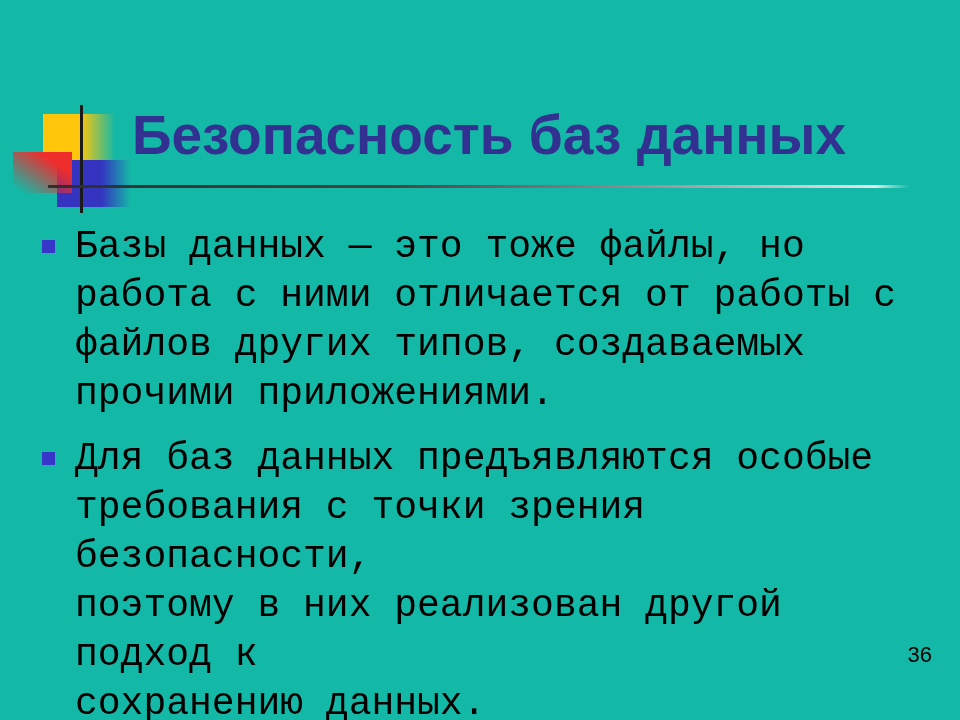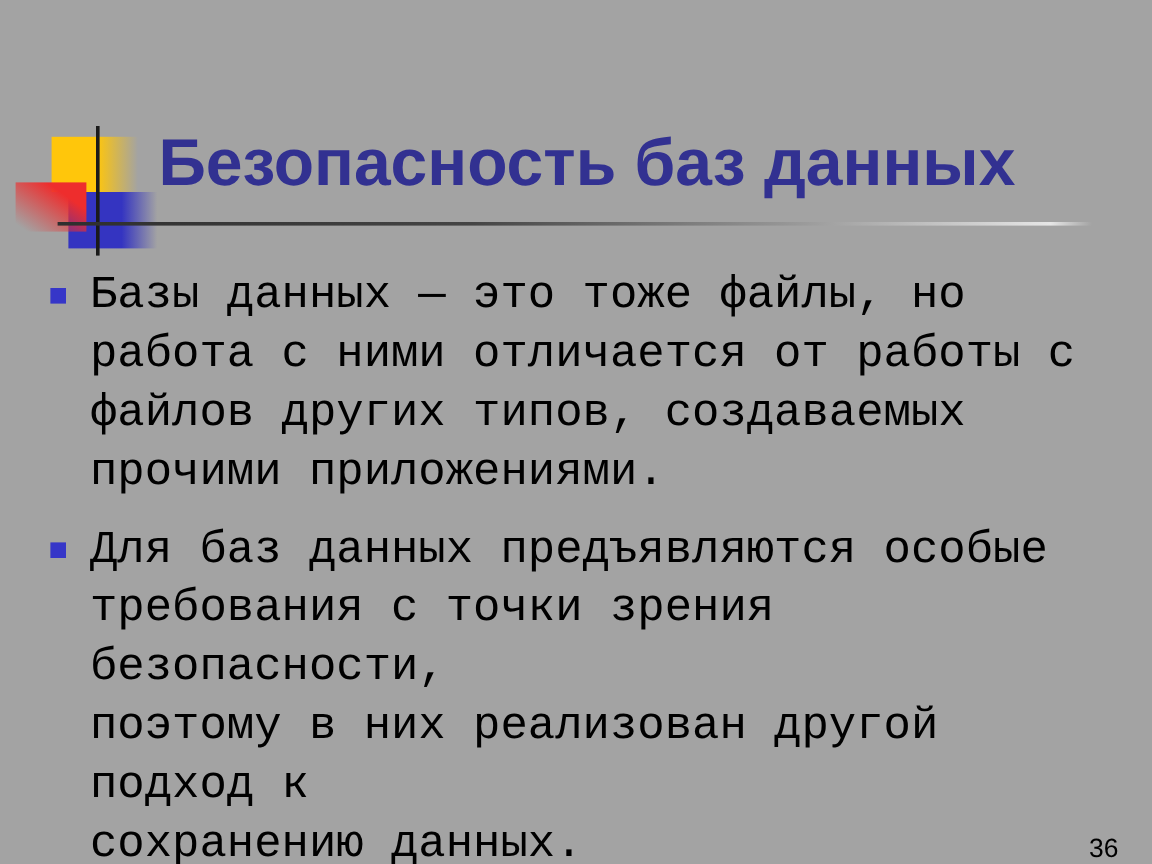--- a/index.html
+++ b/index.html
@@ -4,21 +4,21 @@
 <style>
   html, body {
     margin: 0;
     padding: 0;
     background: #888;
   }
   .slide {
     position: relative;
     width: 960px;
     height: 720px;
-    background: #a3a3a3;
+    background: #14b8a6;
     overflow: hidden;
     font-family: "Liberation Sans", sans-serif;
   }
 
   
   .deco { position: absolute; left: 0; top: 0; width: 960px; height: 220px; }
   .sq { position: absolute; }
   .sq-yellow {
     left: 43px; top: 114px; width: 72px; height: 46px;
     background: linear-gradient(90deg, #FFC60B 0%, #FFC60B 52%, rgba(255,255,255,0) 100%);
@@ -75,21 +75,21 @@
     font-size: 38px;
     line-height: 49px;
     color: #000000;
     white-space: pre-line;
     font-family: Liberation Mono, monospace;
   }
 
   
   .page-number {
     position: absolute;
-    right: 28px; top: 696px;
+    right: 28px; top: 644px;
     font-size: 22px;
     line-height: 22px;
     color: #000000;
   }
 </style>
 </head>
 <body>
 
 <div class="slide">
 

